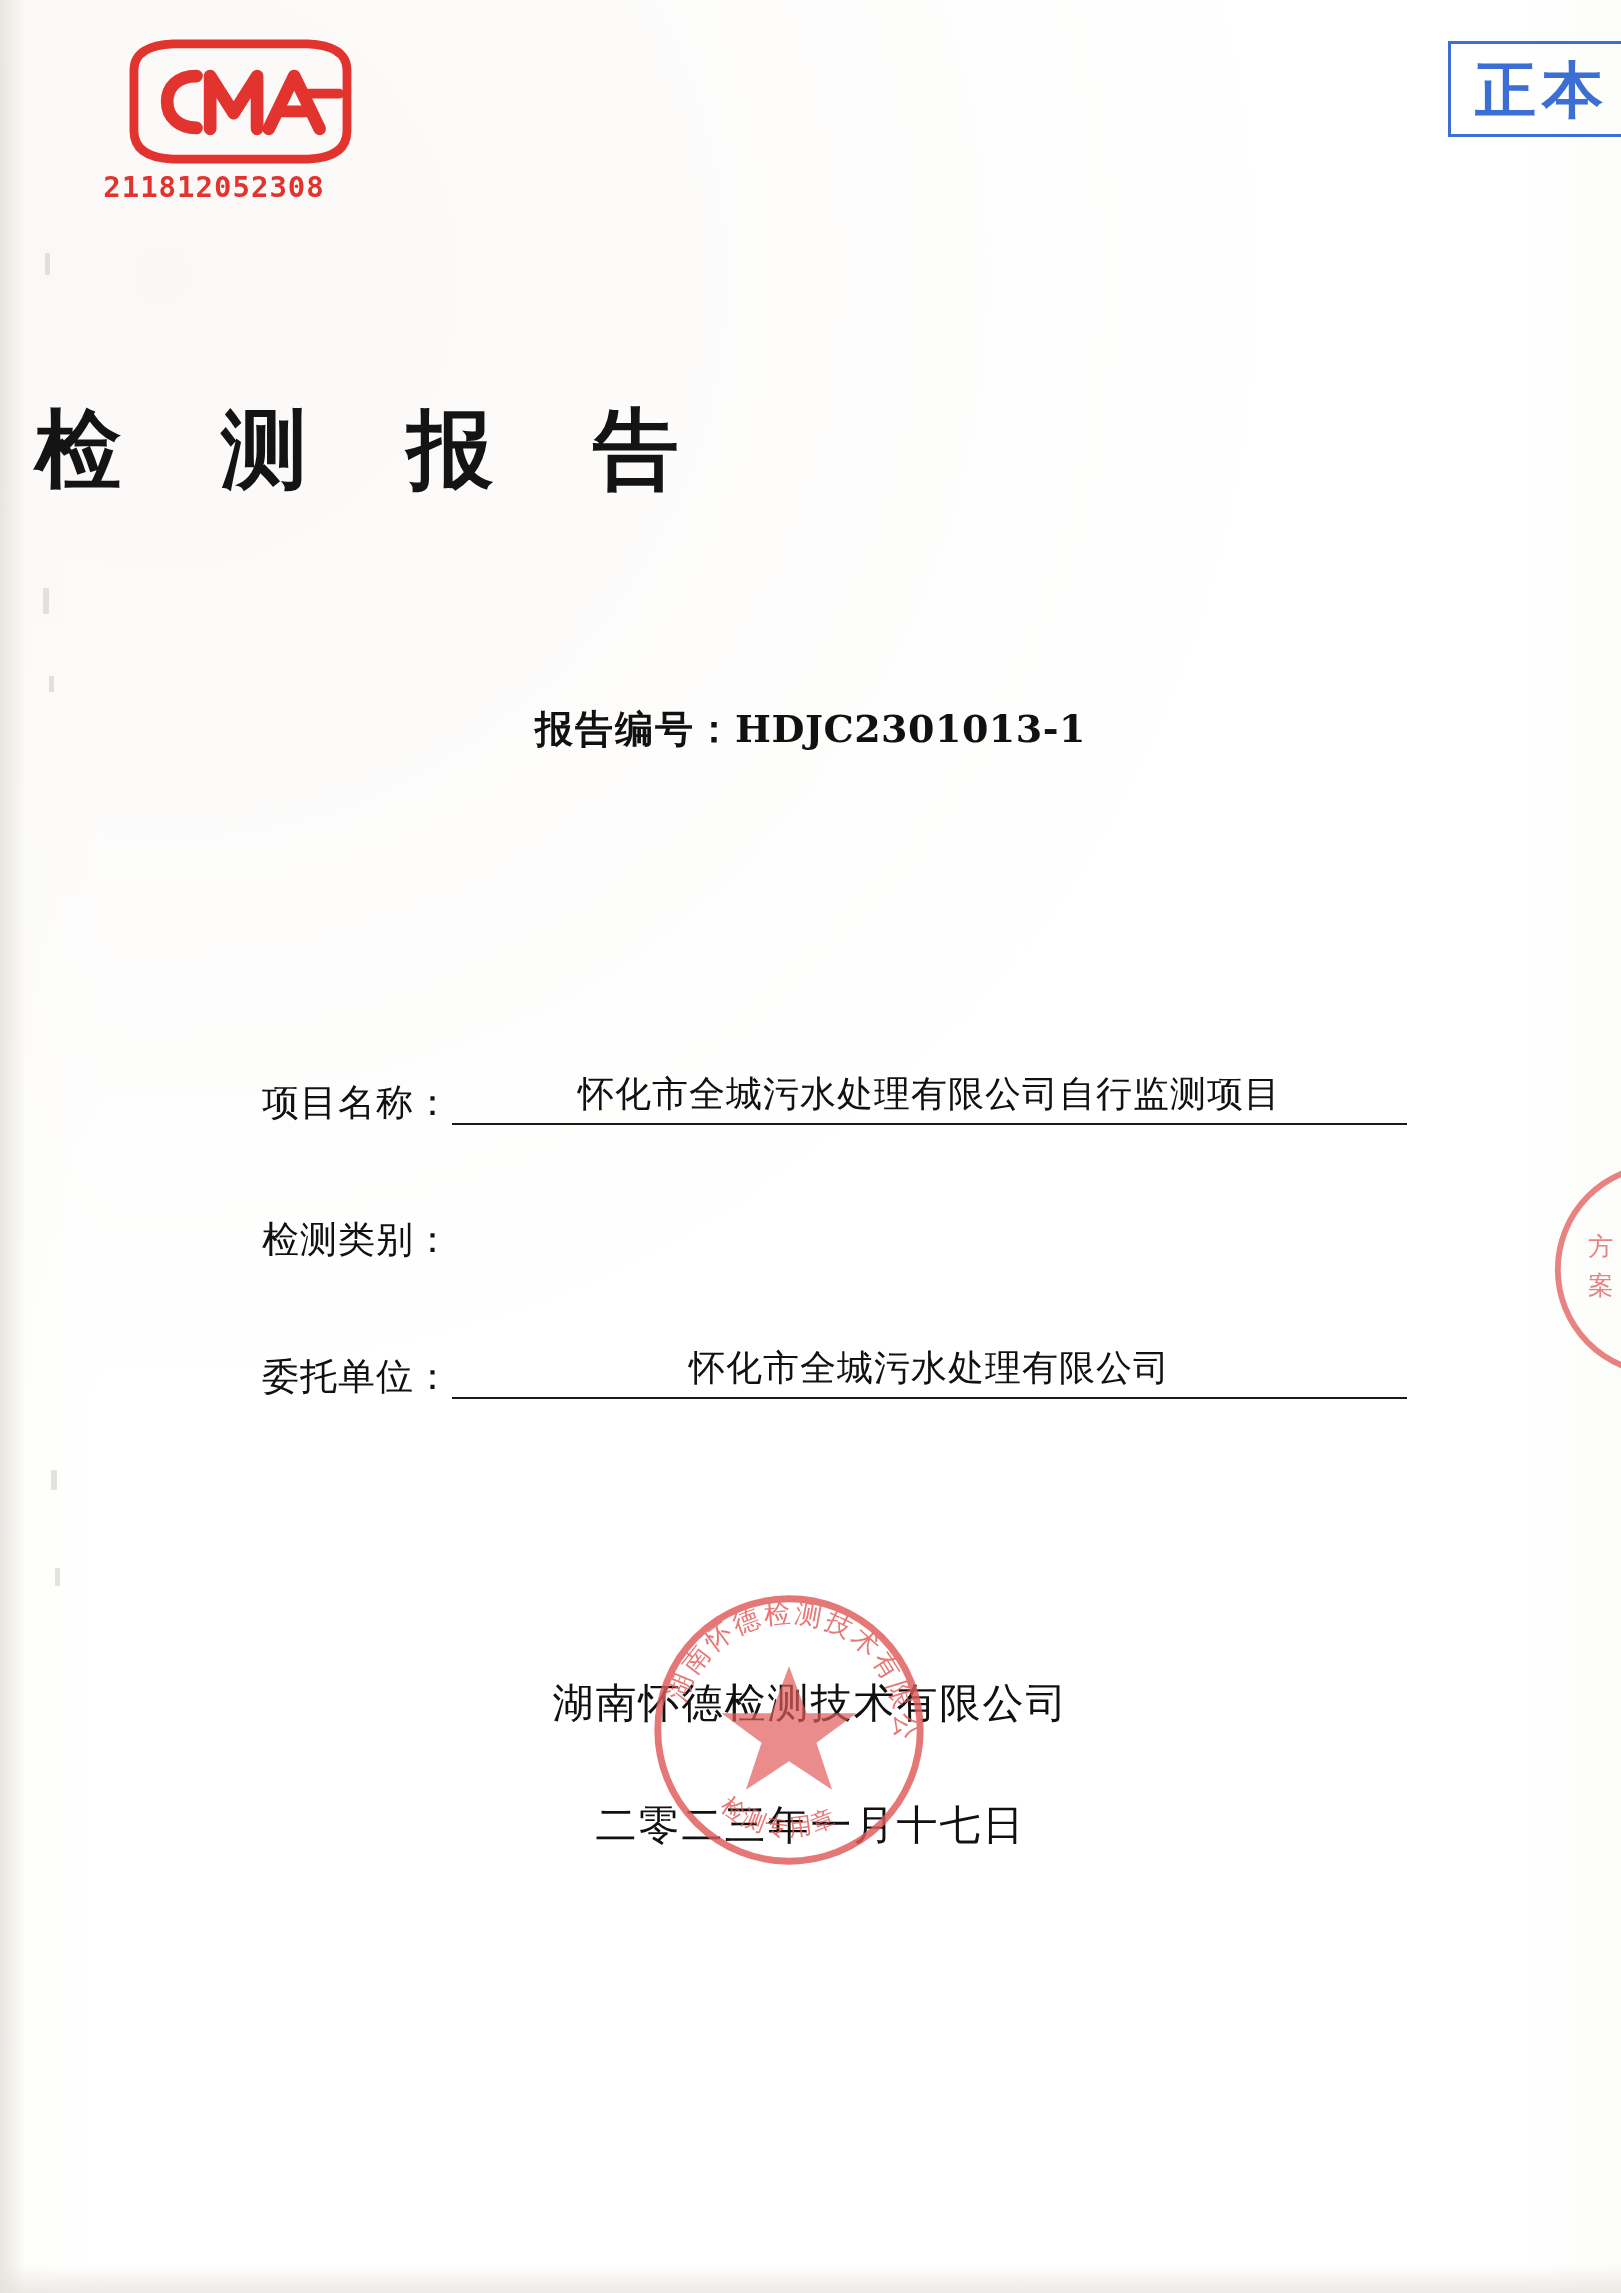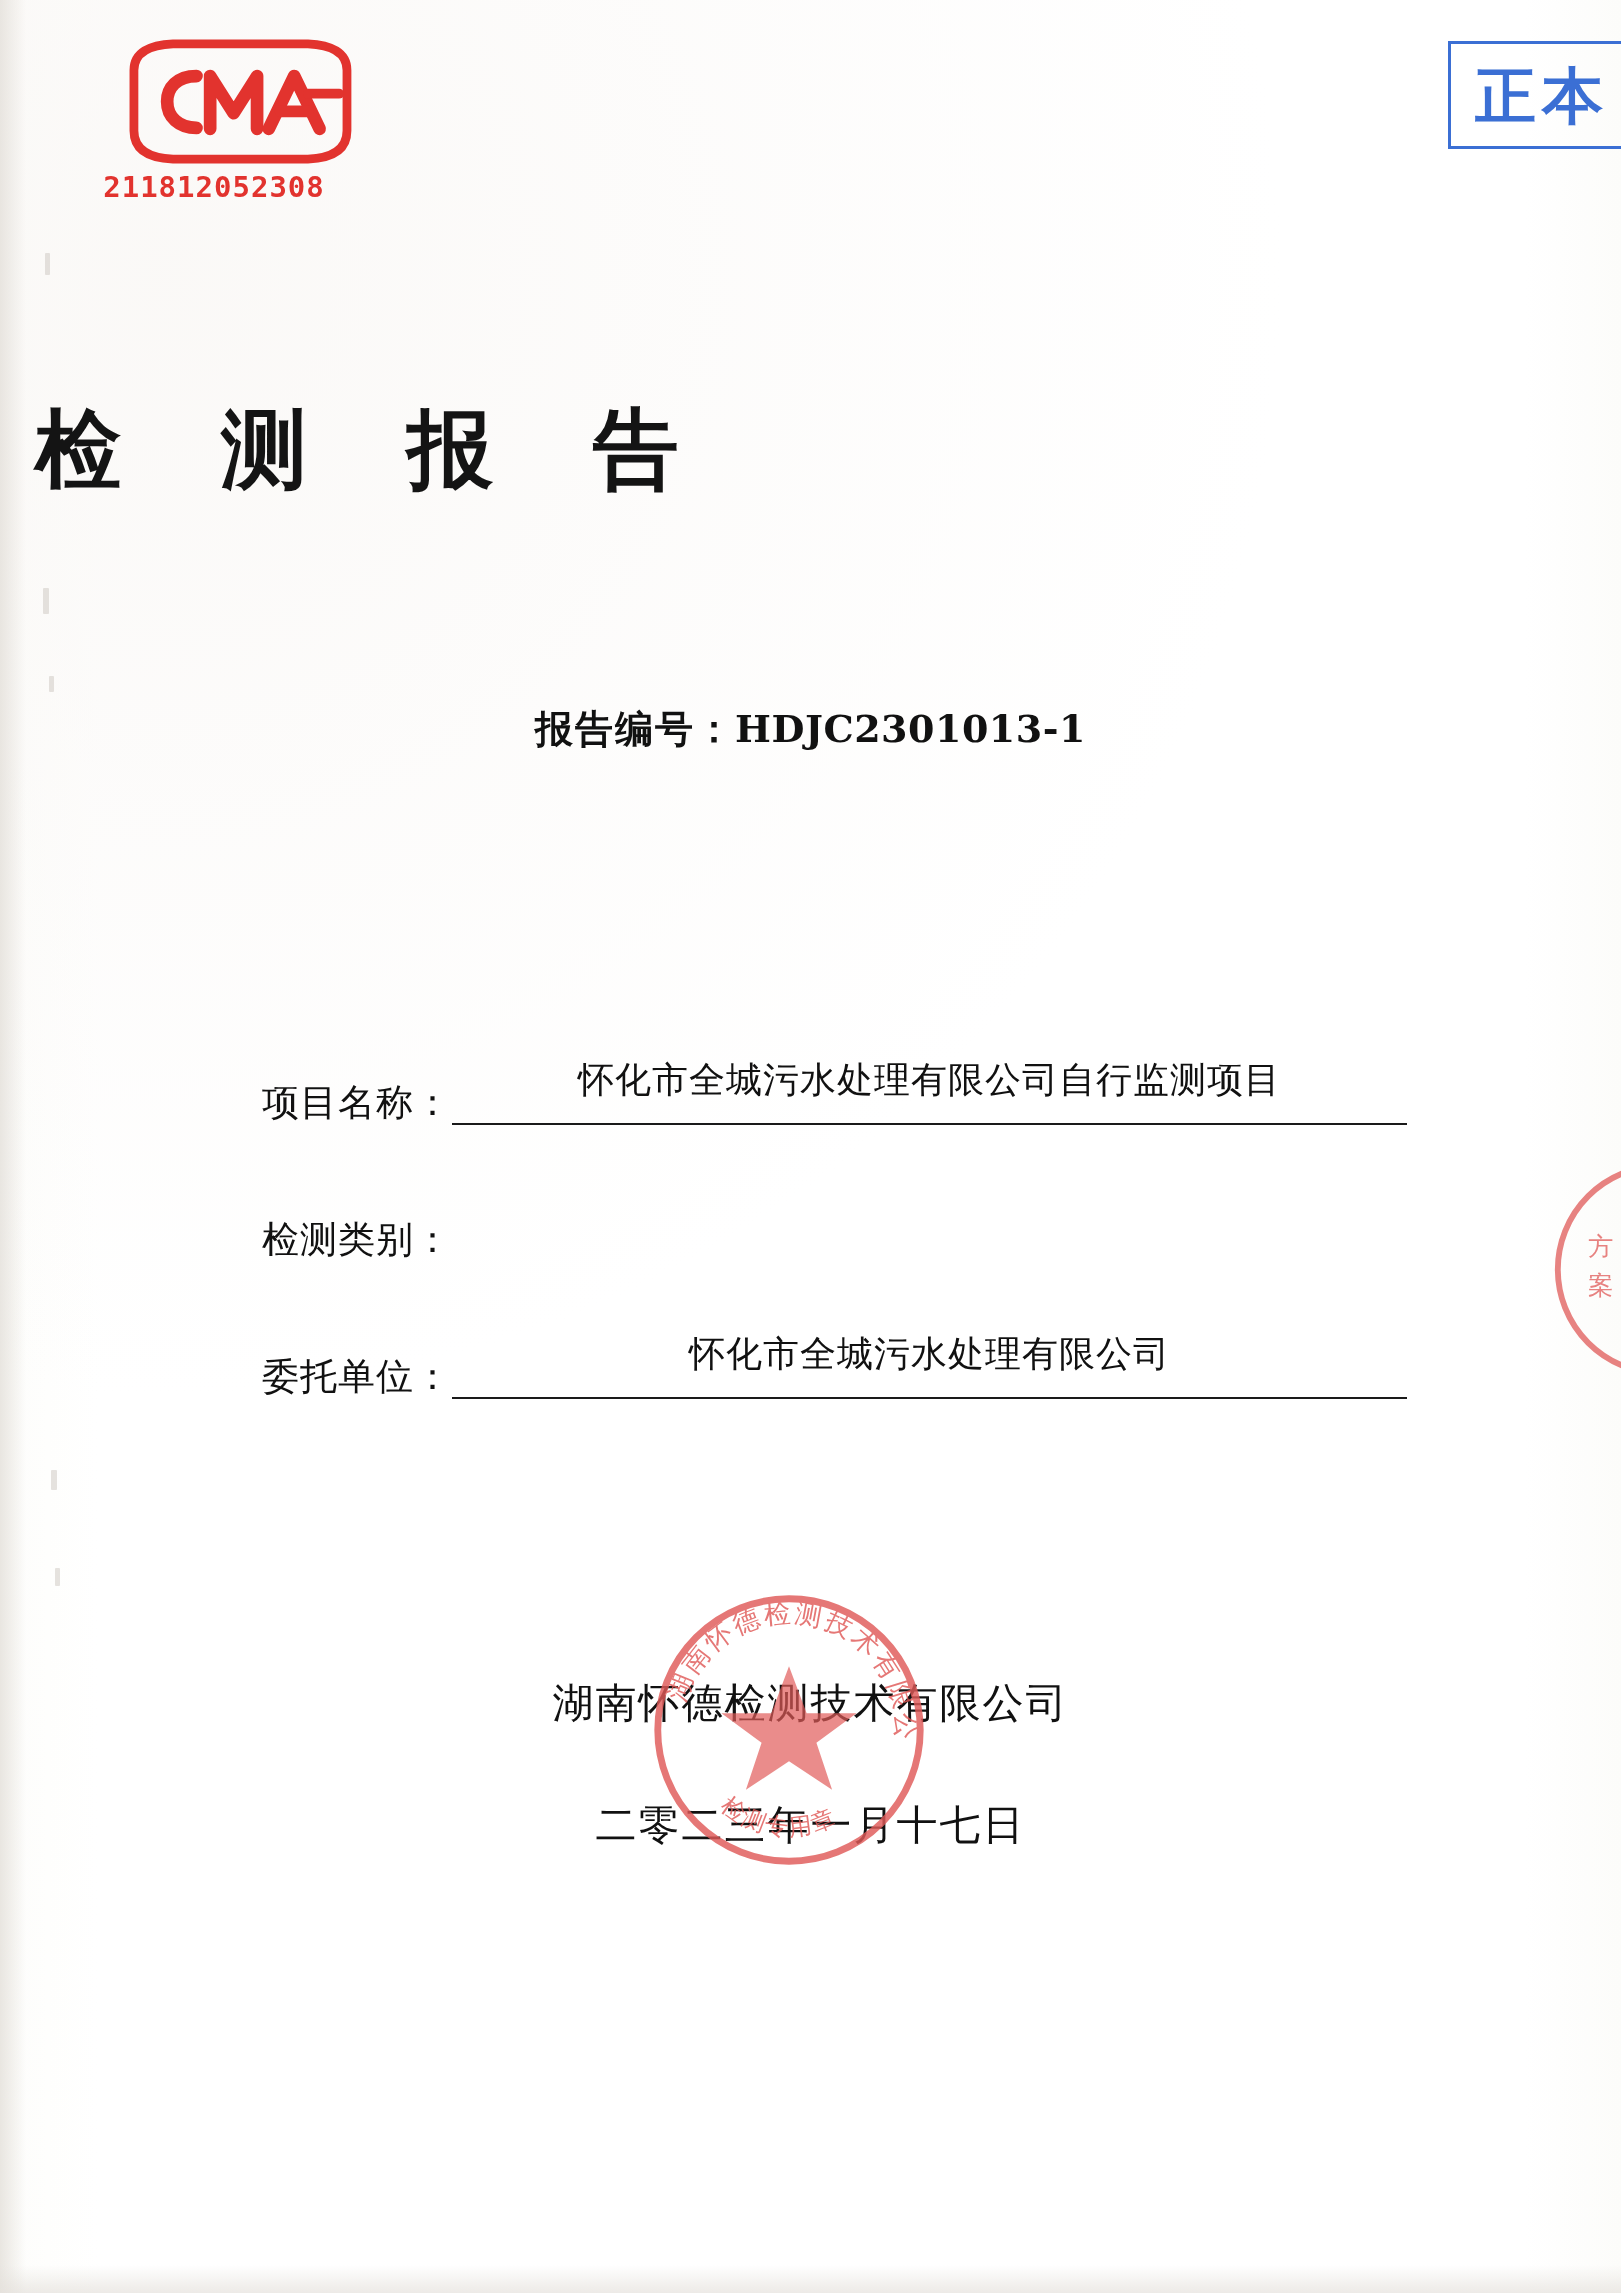--- a/index.html
+++ b/index.html
@@ -70,21 +70,21 @@
     white-space: nowrap;
     top: 133px;
   }
 
   
   .zhengben {
     position: absolute;
     right: 0px;
     top: 41px;
     width: 173px;
-    height: 108px;
+    height: 96px;
     border: 3.9px solid #3b6fd4;
     border-right: none;
     box-sizing: border-box;
     display: flex;
     align-items: center;
     justify-content: center;
   }
   .zhengben span {
     color: #3b6fd4;
     font-family: "DejaVu Serif", "Liberation Serif", serif;
@@ -146,21 +146,21 @@
     line-height: 1.2;
     margin-left: 12px;
   }
   .field-value {
     flex: 1;
     border-bottom: 2px solid #1a1a1a;
     text-align: center;
     font-family: "DejaVu Sans", "Liberation Sans", sans-serif;
     font-size: 36px;
     color: #111;
-    padding-bottom: 22px;
+    padding-bottom: 8px;
     letter-spacing: 1px;
     line-height: 1.2;
   }
 
   
   .footer-block {
     position: absolute;
     left: 0; right: 0;
     top: 1676px;
     text-align: center;

